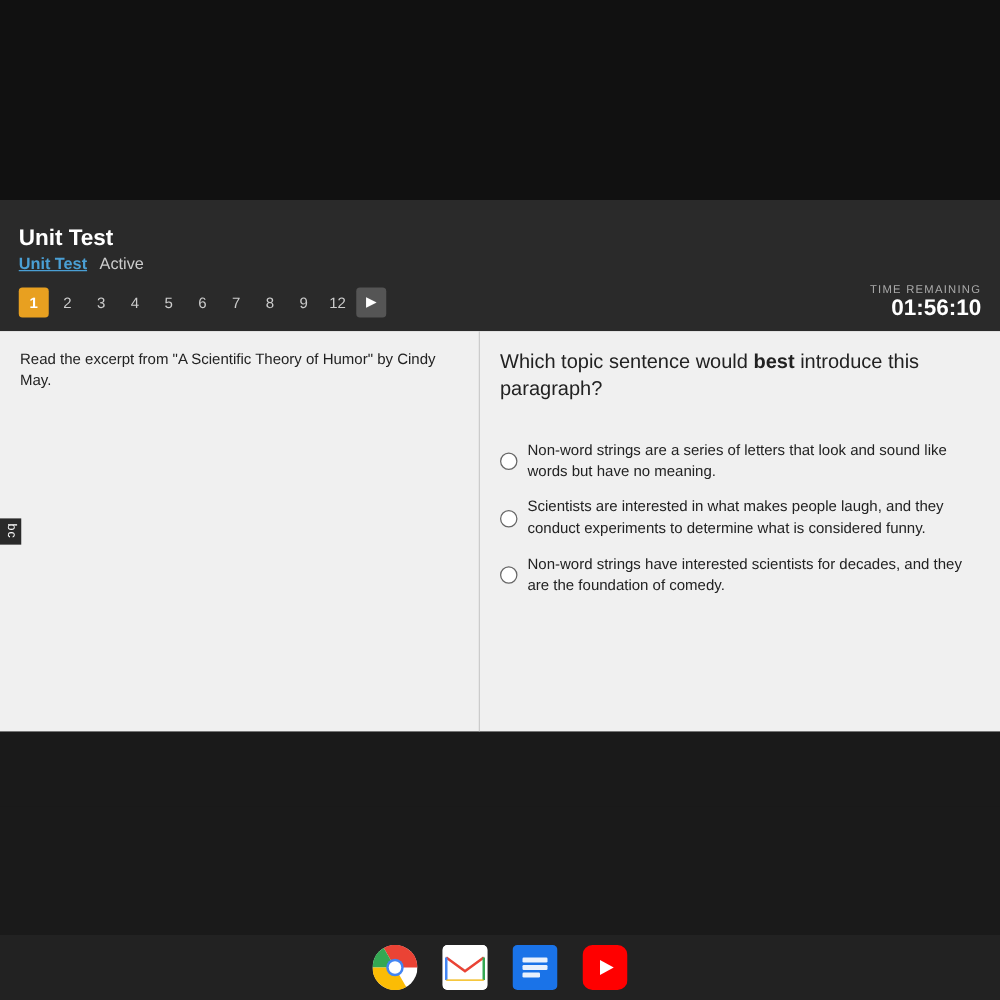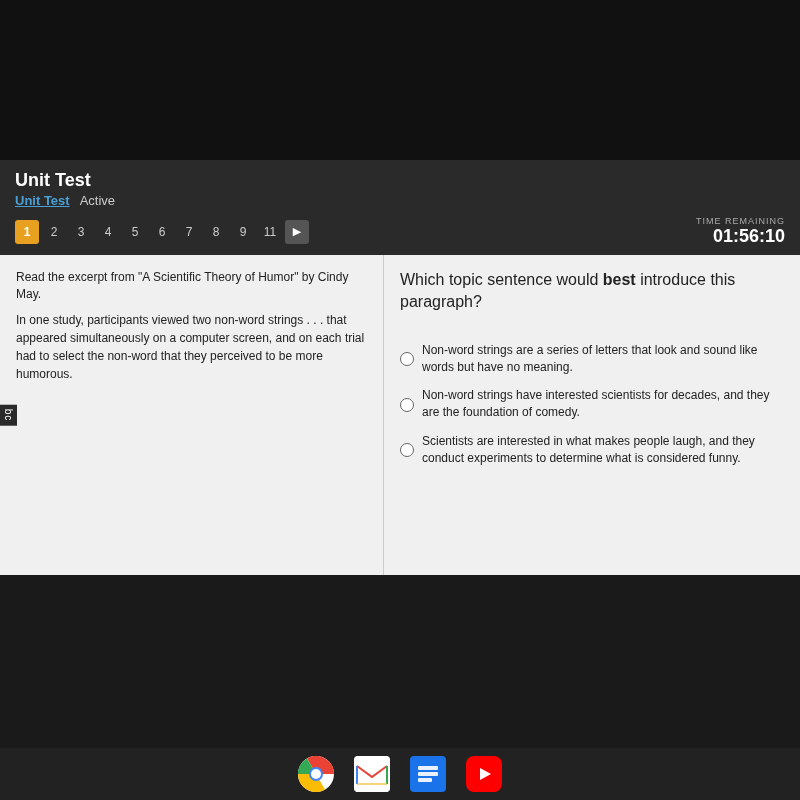--- a/index.html
+++ b/index.html
@@ -15,21 +15,21 @@
 
     .top-black {
       width: 100%;
       height: 160px;
       background: #111;
     }
 
     .main-container {
       width: 100%;
       background: #2a2a2a;
-      padding: 10px 15px 8px 15px;
+      padding: 20px 15px 8px 15px;
     }
 
     .page-title {
       color: #ffffff;
       font-size: 18px;
       font-weight: bold;
       margin-bottom: 2px;
     }
 
     .breadcrumb-row {
@@ -269,58 +269,57 @@
     <div class="question-numbers">
       <div class="q-num active">1</div>
       <div class="q-num">2</div>
       <div class="q-num">3</div>
       <div class="q-num">4</div>
       <div class="q-num">5</div>
       <div class="q-num">6</div>
       <div class="q-num">7</div>
       <div class="q-num">8</div>
       <div class="q-num">9</div>
-      <div class="q-num">11</div>
+      <div class="q-num">12</div>
       <div class="q-num-arrow">▶</div>
     </div>
 
     <div class="time-remaining">
       <div class="time-label">TIME REMAINING</div>
       <div class="time-value">01:56:10</div>
     </div>
   </div>
 </div>
 
 <div class="content-area">
 
   <div class="side-tab">bc</div>
 
   <div class="left-panel">
     <p class="excerpt-title">Read the excerpt from "A Scientific Theory of Humor" by Cindy May.</p>
-    <p class="excerpt-body">In one study, participants viewed two non-word strings . . . that appeared simultaneously on a computer screen, and on each trial had to select the non-word that they perceived to be more humorous.</p>
   </div>
 
   <div class="right-panel">
     <p class="question-prompt">
       Which topic sentence would <strong>best</strong> introduce this paragraph?
     </p>
 
     <div class="answer-option">
       <div class="radio-circle"></div>
       <span class="answer-text">Non-word strings are a series of letters that look and sound like words but have no meaning.</span>
     </div>
 
     <div class="answer-option">
       <div class="radio-circle"></div>
-      <span class="answer-text">Non-word strings have interested scientists for decades, and they are the foundation of comedy.</span>
+      <span class="answer-text">Scientists are interested in what makes people laugh, and they conduct experiments to determine what is considered funny.</span>
     </div>
 
     <div class="answer-option">
       <div class="radio-circle"></div>
-      <span class="answer-text">Scientists are interested in what makes people laugh, and they conduct experiments to determine what is considered funny.</span>
+      <span class="answer-text">Non-word strings have interested scientists for decades, and they are the foundation of comedy.</span>
     </div>
 
   </div>
 </div>
 
 <div class="bottom-bar"></div>
 
 <div class="taskbar">
 
   <div class="taskbar-icon" style="position:relative;">

